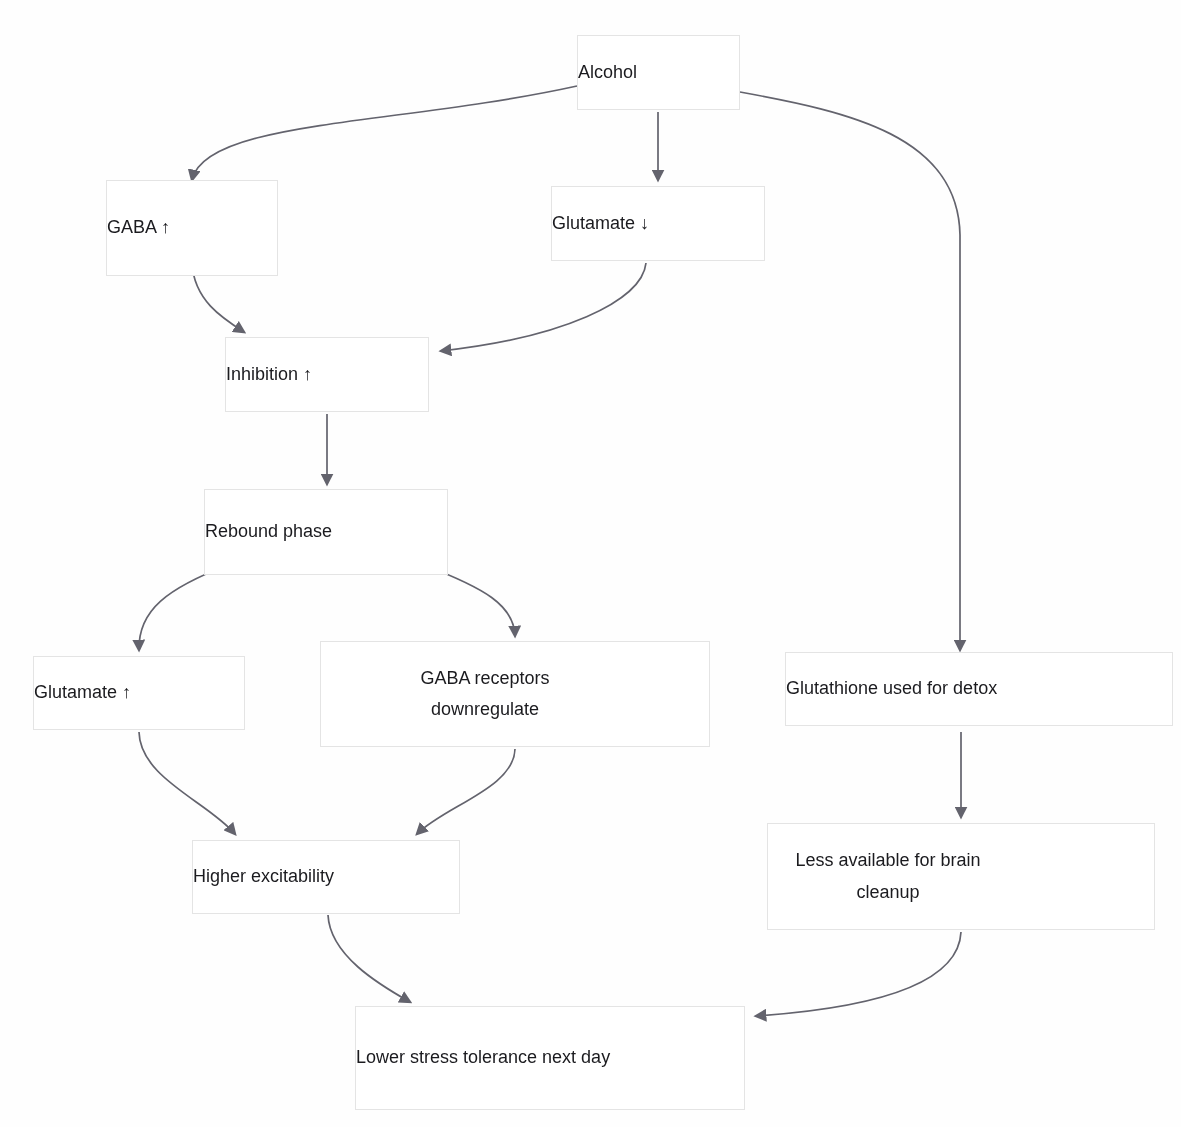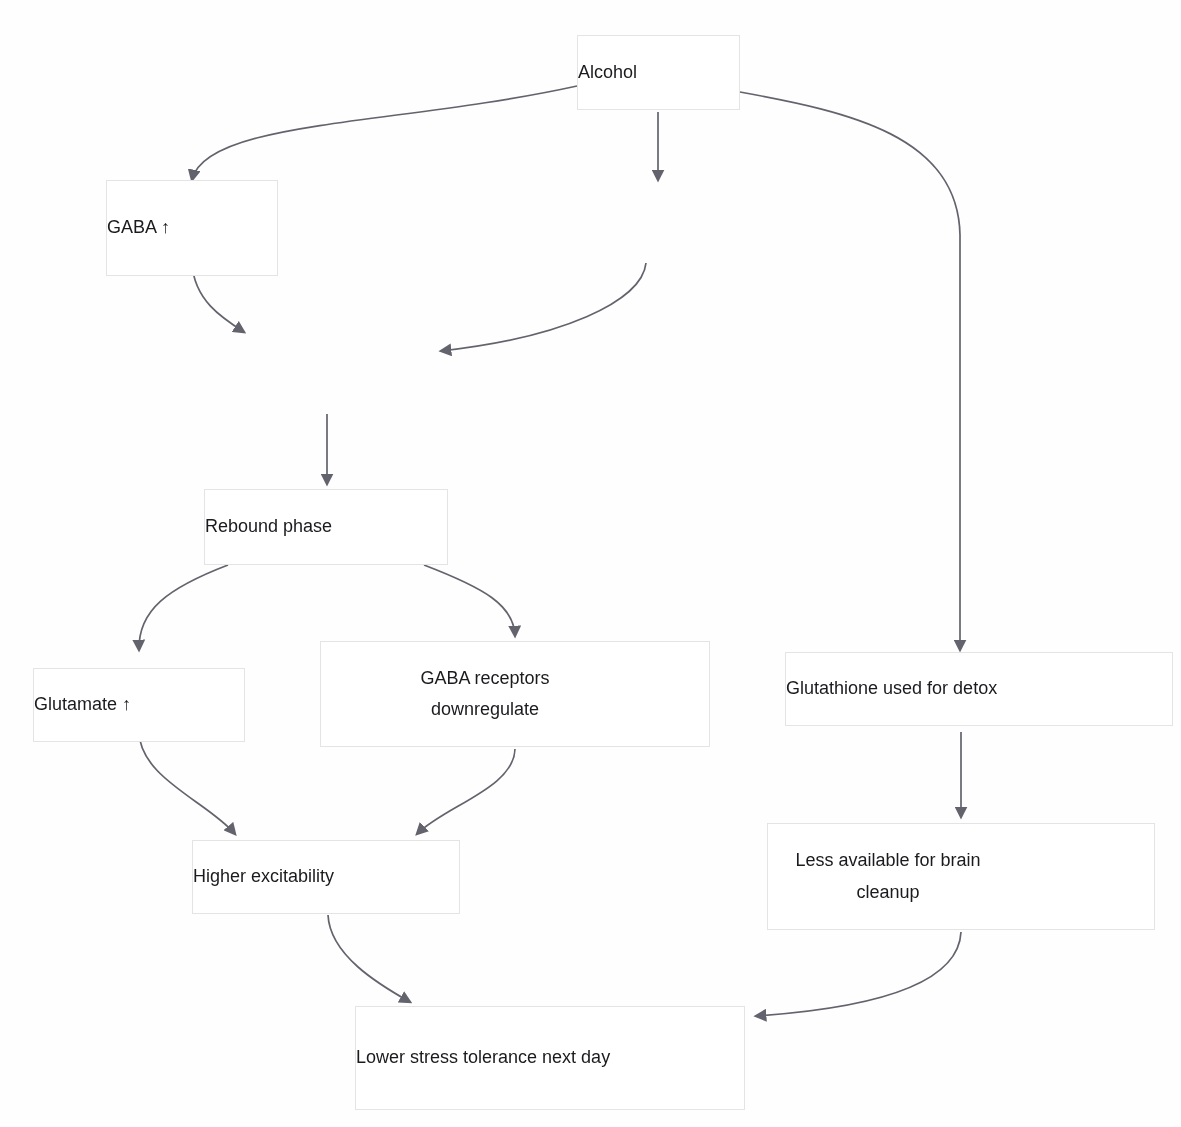--- a/index.html
+++ b/index.html
@@ -74,27 +74,33 @@
   </svg>
 
   <div class="node" style="left:577px; top:35px; width:163px; height:75px;">
     <span class="node-label">Alcohol</span>
   </div>
 
   <div class="node" style="left:106px; top:180px; width:172px; height:96px;">
     <span class="node-label">GABA ↑</span>
   </div>
 
+  <div class="node" style="left:551px; top:186px; width:214px; height:75px;">
+    <span class="node-label">Glutamate ↓</span>
+  </div>
 
+  <div class="node" style="left:225px; top:337px; width:204px; height:75px;">
+    <span class="node-label">Inhibition ↑</span>
+  </div>
 
-  <div class="node" style="left:204px; top:489px; width:244px; height:76px;">
+  <div class="node" style="left:204px; top:489px; width:244px; height:86px;">
     <span class="node-label">Rebound phase</span>
   </div>
 
-  <div class="node" style="left:33px; top:656px; width:212px; height:74px;margin-top:12px;">
+  <div class="node" style="left:33px; top:656px; width:212px; height:74px;">
     <span class="node-label">Glutamate ↑</span>
   </div>
 
   <div class="node" style="left:320px; top:641px; width:390px; height:106px;padding-left:44px;">
     <span class="node-label" style="max-width:240px;">GABA receptors downregulate</span>
   </div>
 
   <div class="node" style="left:785px; top:616px; width:388px; height:74px;margin-top:36px;">
     <span class="node-label">Glutathione used for detox</span>
   </div>

